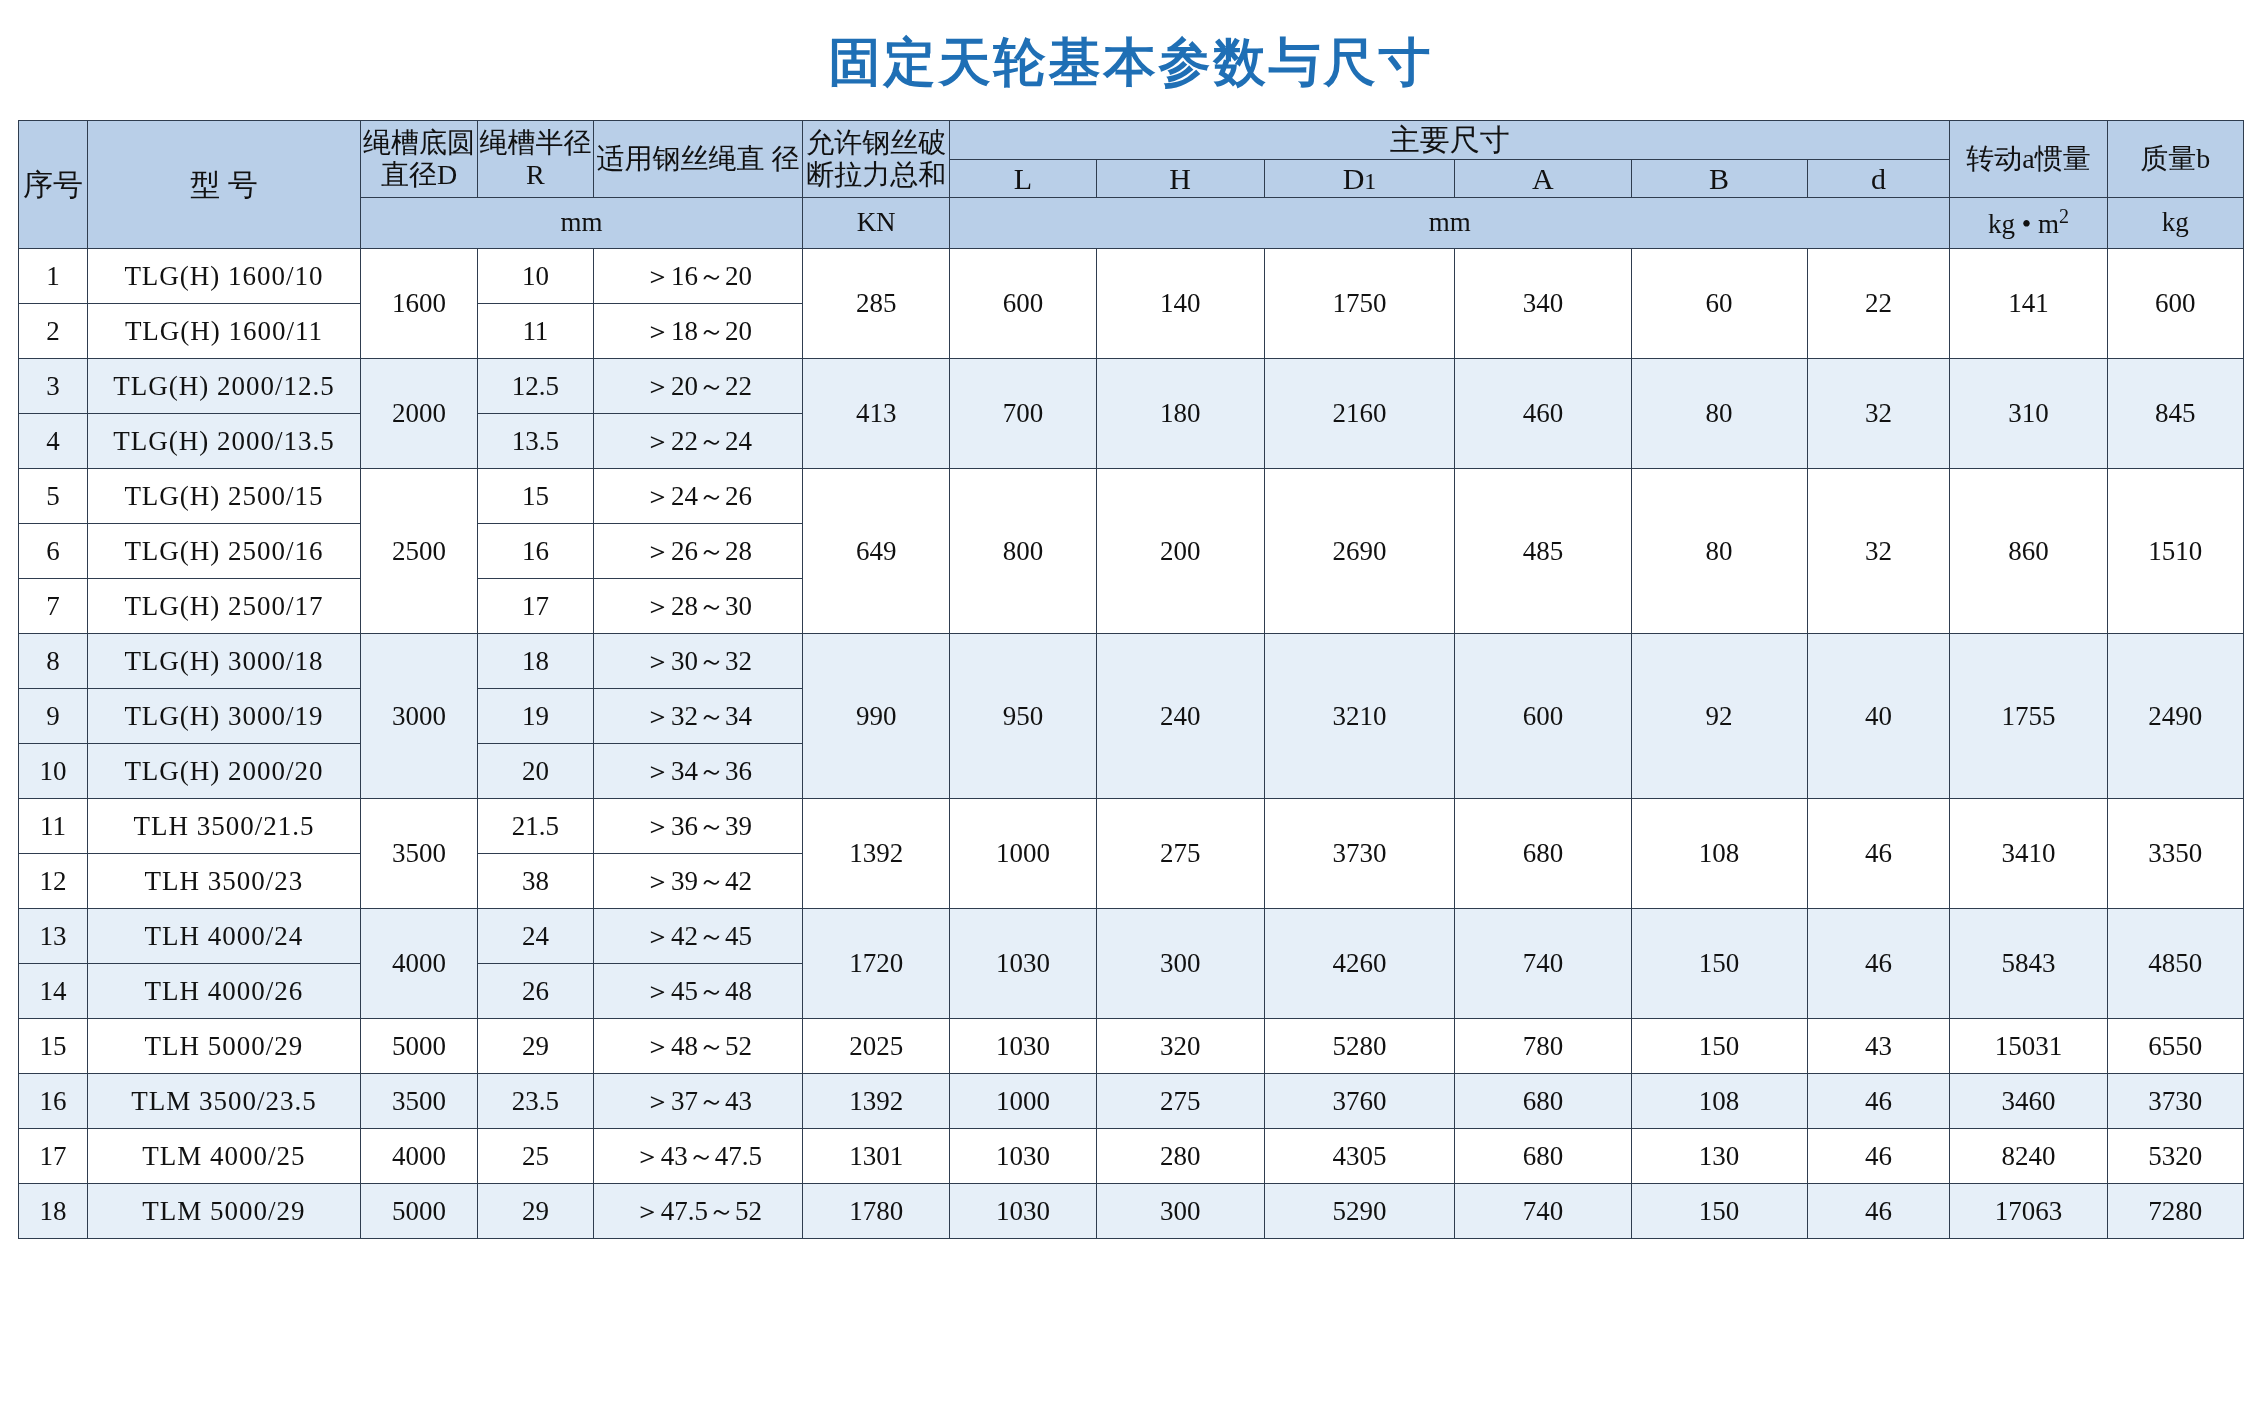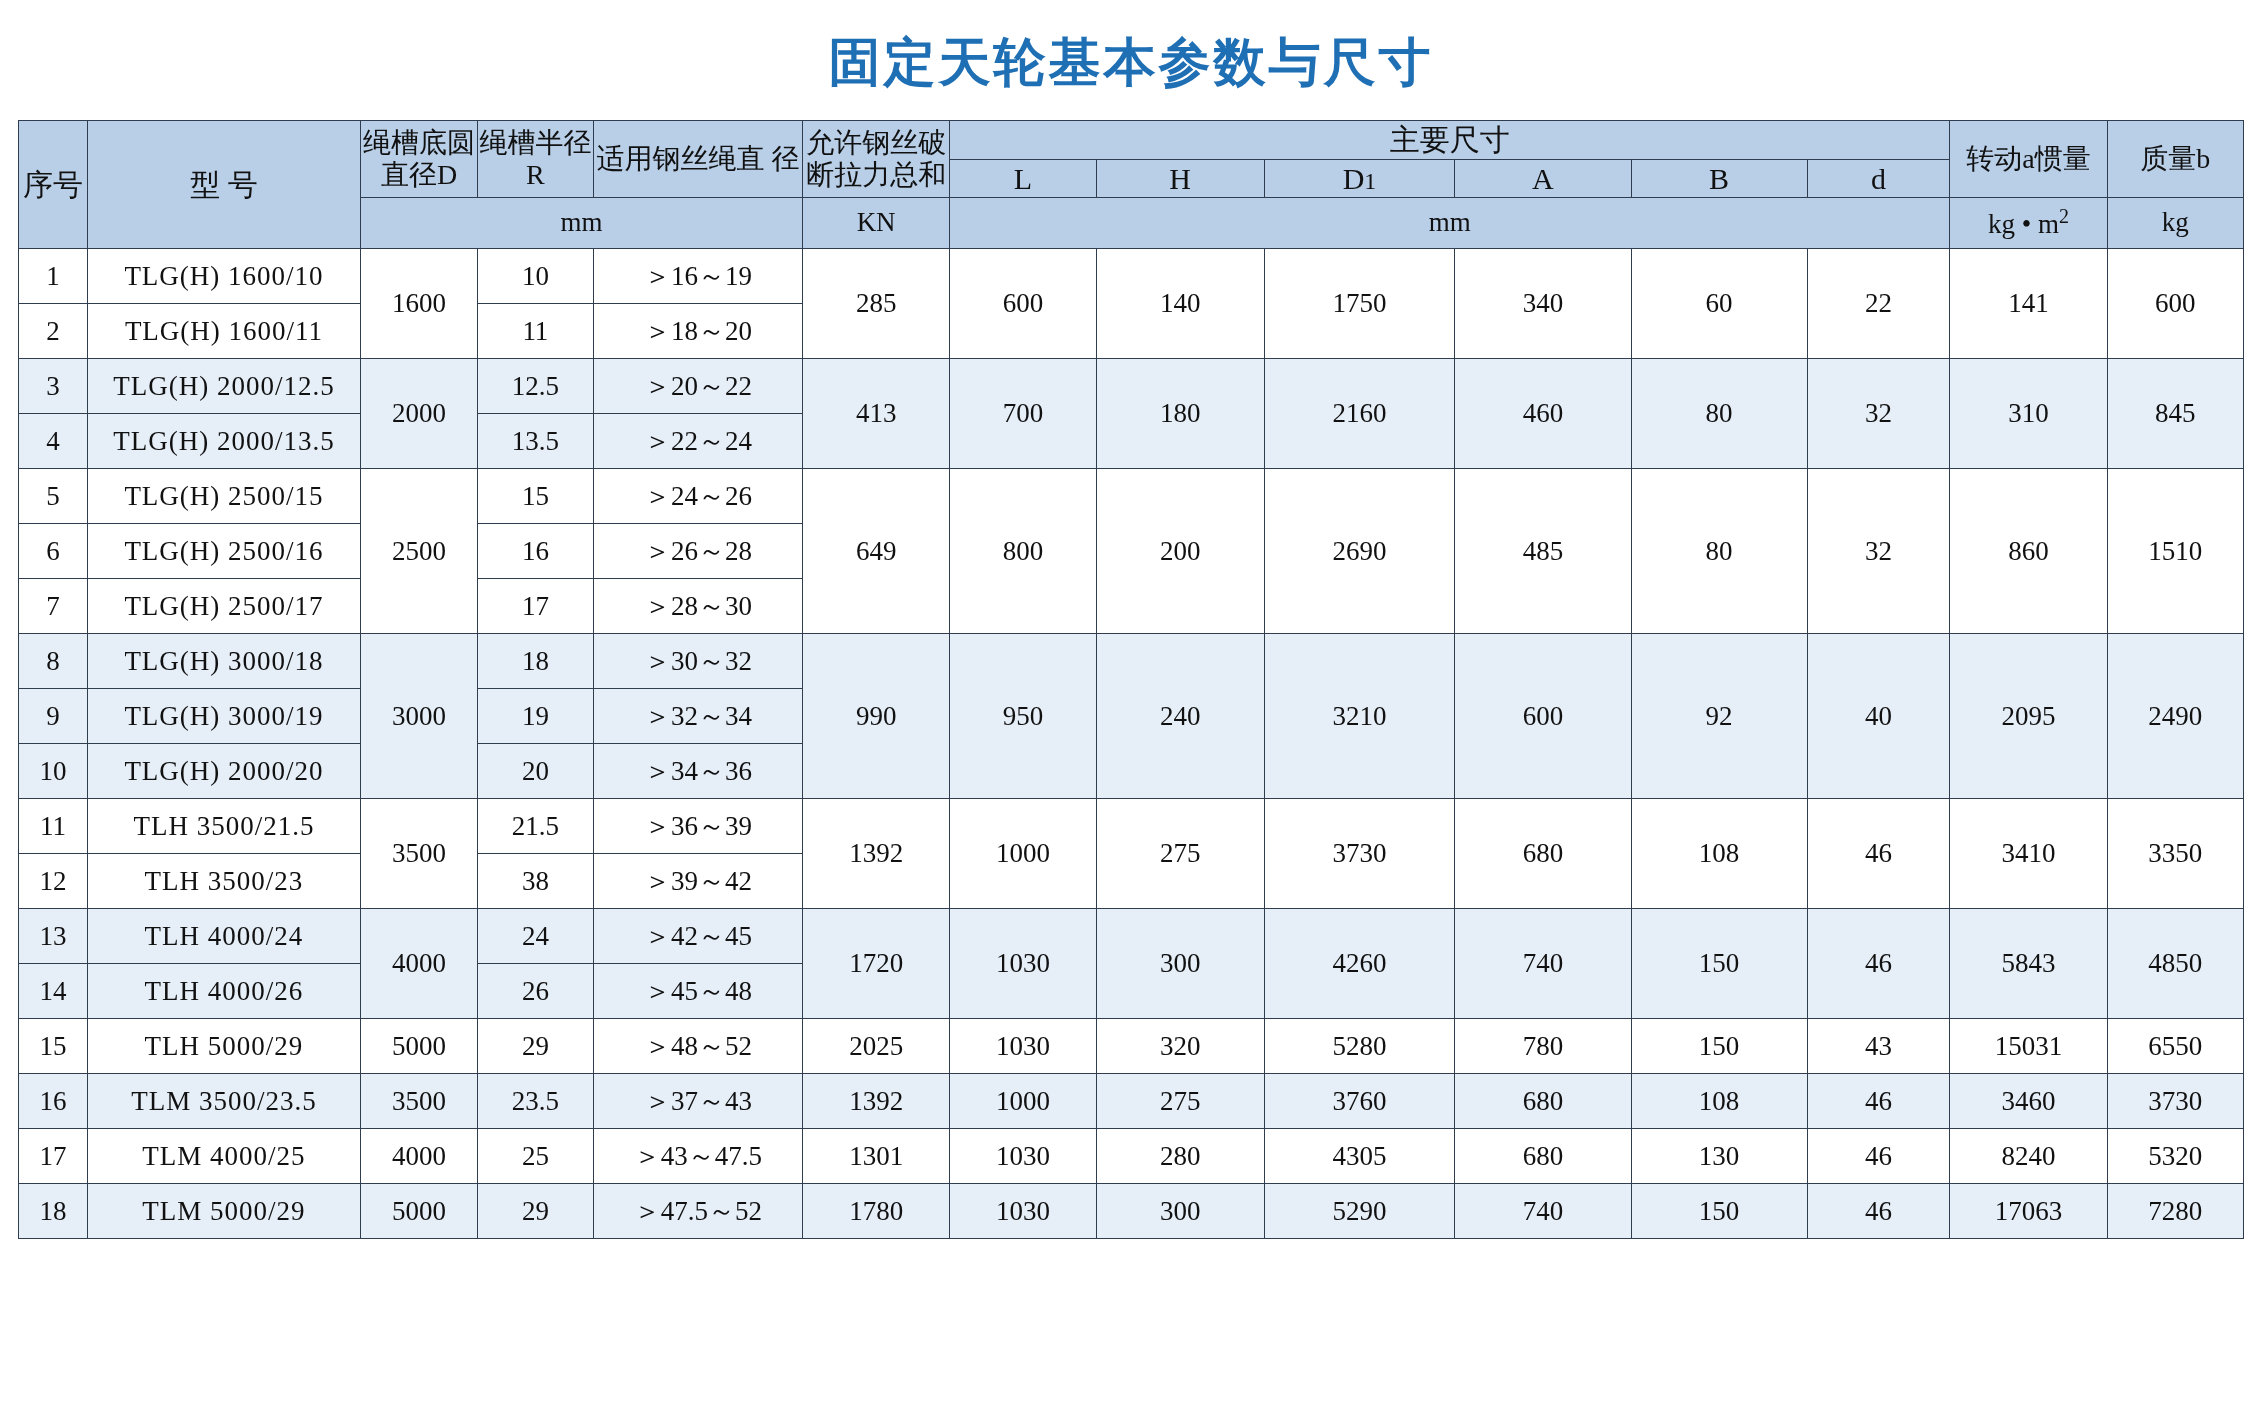--- a/index.html
+++ b/index.html
@@ -125,21 +125,21 @@
         <th>kg</th>
       </tr>
     </thead>
 
     <tbody>
         <tr>
           <td>1</td>
           <td class="model">TLG(H)  1600/10</td>
           <td rowspan="2">1600</td>
           <td>10</td>
-          <td>＞16～19</td>
+          <td>＞16～20</td>
           <td rowspan="2">285</td>
           <td rowspan="2">600</td>
           <td rowspan="2">140</td>
           <td rowspan="2">1750</td>
           <td rowspan="2">340</td>
           <td rowspan="2">60</td>
           <td rowspan="2">22</td>
           <td rowspan="2">141</td>
           <td rowspan="2">600</td>
         </tr>
@@ -205,21 +205,21 @@
           <td rowspan="3">3000</td>
           <td>18</td>
           <td>＞30～32</td>
           <td rowspan="3">990</td>
           <td rowspan="3">950</td>
           <td rowspan="3">240</td>
           <td rowspan="3">3210</td>
           <td rowspan="3">600</td>
           <td rowspan="3">92</td>
           <td rowspan="3">40</td>
-          <td rowspan="3">2095</td>
+          <td rowspan="3">1755</td>
           <td rowspan="3">2490</td>
         </tr>
         <tr class="alt">
           <td>9</td>
           <td class="model">TLG(H)  3000/19</td>
           <td>19</td>
           <td>＞32～34</td>
         </tr>
         <tr class="alt">
           <td>10</td>

